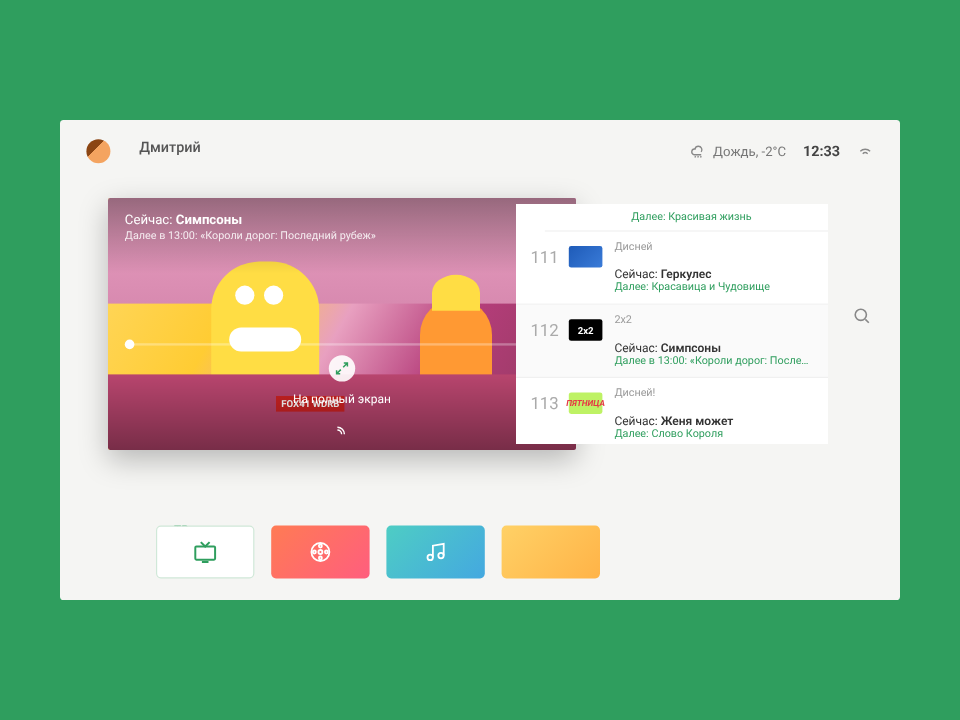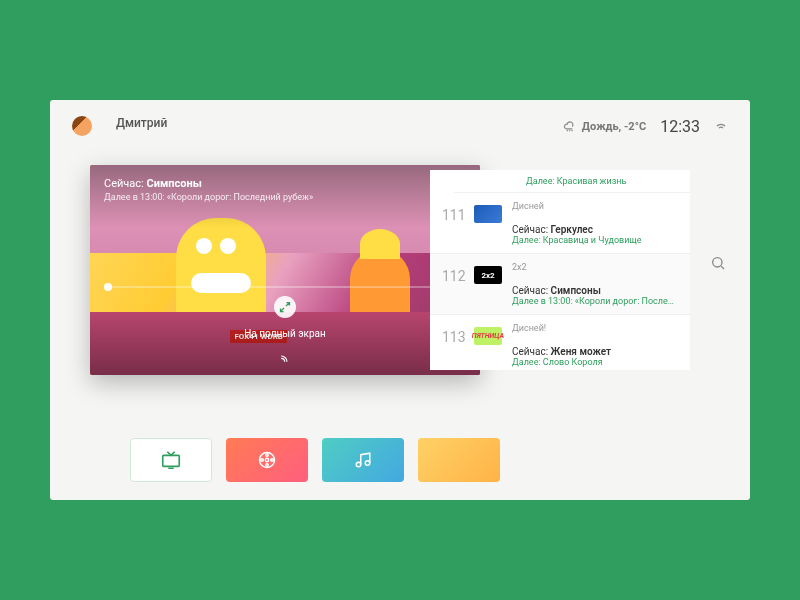--- a/index.html
+++ b/index.html
@@ -4,22 +4,22 @@
 <style>
 * { margin: 0; padding: 0; box-sizing: border-box; font-family: -apple-system, BlinkMacSystemFont, 'Segoe UI', Roboto, sans-serif; }
 body { background: #2f9e5e; width: 800px; height: 600px; display: flex; align-items: center; justify-content: center; }
 .app { width: 700px; height: 400px; background: #f5f5f3; border-radius: 3px; position: relative; overflow: hidden; }
 
 .header { display: flex; align-items: center; padding: 16px 22px; justify-content: space-between; }
 .header-left { display: flex; gap: 24px; }
 .avatar { width: 20px; height: 20px; border-radius: 50%; background: linear-gradient(135deg, #8b4513 40%, #f4a460 40%); }
 .username { font-size: 12px; color: #555; font-weight: 500; }
 .header-right { display: flex; align-items: center; gap: 14px; font-size: 11px; color: #777; }
-.weather { display: flex; align-items: center; gap: 5px; font-weight: bold; }
-.time { color: #444; font-weight: 400; font-size: 16px; }
+.weather { display: flex; align-items: center; gap: 5px; }
+.time { color: #444; font-weight: 700; font-size: 12px; }
 .wifi { display: inline-block; }
 
 .player { position: absolute; left: 40px; top: 65px; width: 390px; height: 210px; background: linear-gradient(120deg, #ffd966 0%, #ffcc33 30%, #e8a0c0 50%, #b53d7a 70%, #8b3a5a 100%); border-radius: 2px; box-shadow: 0 8px 24px rgba(0,0,0,0.25); overflow: hidden; }
 .player-scene { position: absolute; inset: 0; }
 .player-scene::before { content:''; position:absolute; left:0; top:0; width:100%; height:42%; background:linear-gradient(180deg,#e8a0c0 0%,#d88ab0 100%);}
 .player-scene::after { content:''; position:absolute; left:0; bottom:0; width:100%; height:30%; background:#b8456e;}
 .char1 { position:absolute; left:22%; top:25%; width:90px; height:140px; background:#ffdd44; border-radius:40px 40px 20px 20px; }
 .char1::before { content:''; position:absolute; left:20px; top:20px; width:16px; height:16px; background:#fff; border-radius:50%; box-shadow: 24px 0 0 #fff; }
 .char1::after { content:''; position:absolute; left:15px; top:55px; width:60px; height:20px; background:#fff; border-radius:10px; }
 .char2 { position:absolute; right:18%; top:40%; width:60px; height:90px; background:#ff9933; border-radius:30px 30px 10px 10px; }

